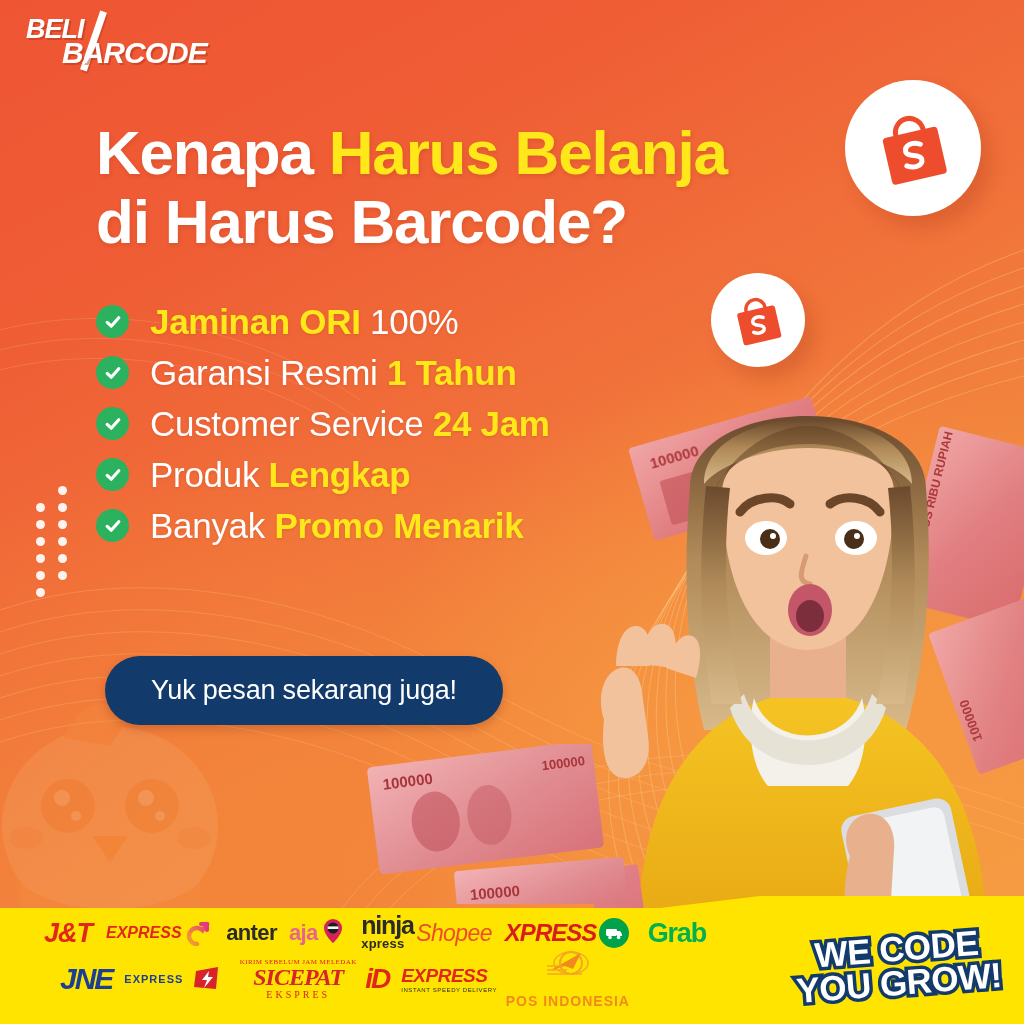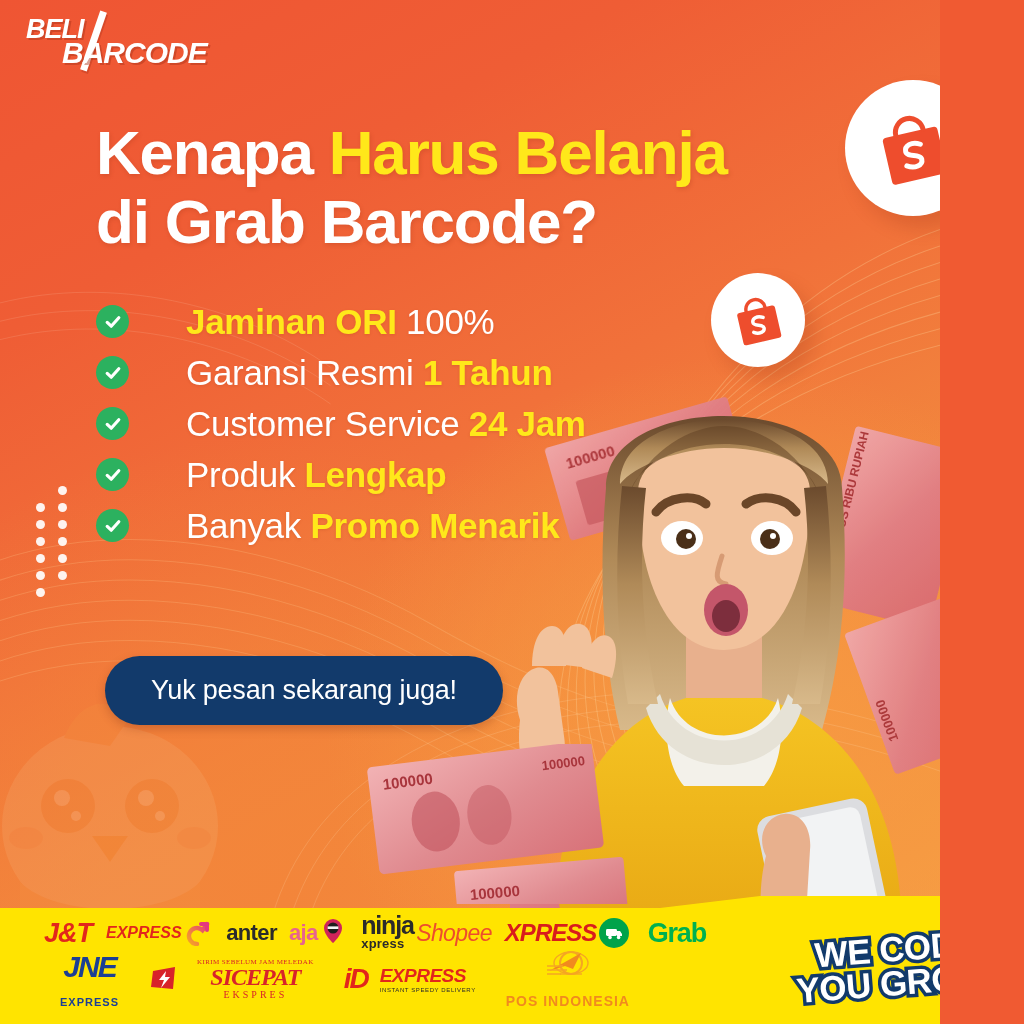--- a/index.html
+++ b/index.html
@@ -4,21 +4,21 @@
 <style>
   * { margin:0; padding:0; box-sizing:border-box; }
   html,body { width:1024px; height:1024px; }
   body {
     font-family:"Liberation Sans", sans-serif;
     background:#f05a32;
     overflow:hidden;
   }
   #poster {
     position:relative;
-    width:940px; height:1024px;
+    width:1024px; height:1024px;
     overflow:hidden;
     background:
       radial-gradient(ellipse 70% 60% at 78% 72%, #f79a42 0%, rgba(247,154,66,0) 62%),
       radial-gradient(ellipse 85% 70% at 30% 88%, #f3853a 0%, rgba(243,133,58,0) 65%),
       linear-gradient(152deg, #ef5533 0%, #ef5d35 22%, #f1713a 45%, #f28b3e 68%, #f59a42 88%, #f6a246 100%);
   }
 
   
   .mesh { position:absolute; inset:0; pointer-events:none; }
 
@@ -62,21 +62,20 @@
 
   
   .bullets {
     position:absolute; left:96px; top:296px;
     width:600px;
   }
   .bullet {
     display:flex; align-items:center;
     height:51px;
     margin-bottom:0px;
-    gap:36px;
   }
   .check {
     flex:0 0 auto;
     width:33px; height:33px;
     border-radius:50%;
     background:#2cb15f;
     margin-right:21px;
     display:flex; align-items:center; justify-content:center;
   }
   .check svg { display:block; }
@@ -244,21 +243,21 @@
   </svg>
 
   <div class="logo">
     <div class="logo-slash"></div>
     <div class="logo-txt logo-beli">BELI</div>
     <div class="logo-txt logo-barcode">BARCODE</div>
   </div>
 
   <h1 class="headline">
     <span>Kenapa </span><span class="hl-yellow">Harus Belanja</span><br>
-    <span>di Grab Barcode?</span>
+    <span>di Harus Barcode?</span>
   </h1>
 
   <div class="dots">
     <div class="dot" style="left:22px; top:0px;"></div>
     <div class="dot" style="left:0px;  top:17px;"></div>
     <div class="dot" style="left:22px; top:17px;"></div>
     <div class="dot" style="left:0px;  top:34px;"></div>
     <div class="dot" style="left:22px; top:34px;"></div>
     <div class="dot" style="left:0px;  top:51px;"></div>
     <div class="dot" style="left:22px; top:51px;"></div>
@@ -491,21 +490,21 @@
                 <circle cx="13.6" cy="11.4" r="1.8" fill="#fff"></circle>
               </svg>
           </span>
           <span class="grab-txt">Grab</span>
         </div>
 
       </div>
 
       <div class="crow r2">
 
-        <div class="courier" style="flex-direction:column; ">
+        <div class="courier" style="flex-direction:row; ">
           <span class="jne-txt">JNE</span>
           <span class="jne-sub">EXPRESS</span>
         </div>
 
         <div class="courier">
           <svg class="sicep-icon" viewBox="0 0 30 28">
             <path d="M4,6 L26,2 L24,24 L2,22 Z" fill="#d8232a"></path>
             <path d="M17,6 L10,15 h5 l-3,8 l9,-11 h-5 z" fill="#fff"></path>
           </svg>
           <div style="text-align:center;font-family:Liberation Serif, serif;">

